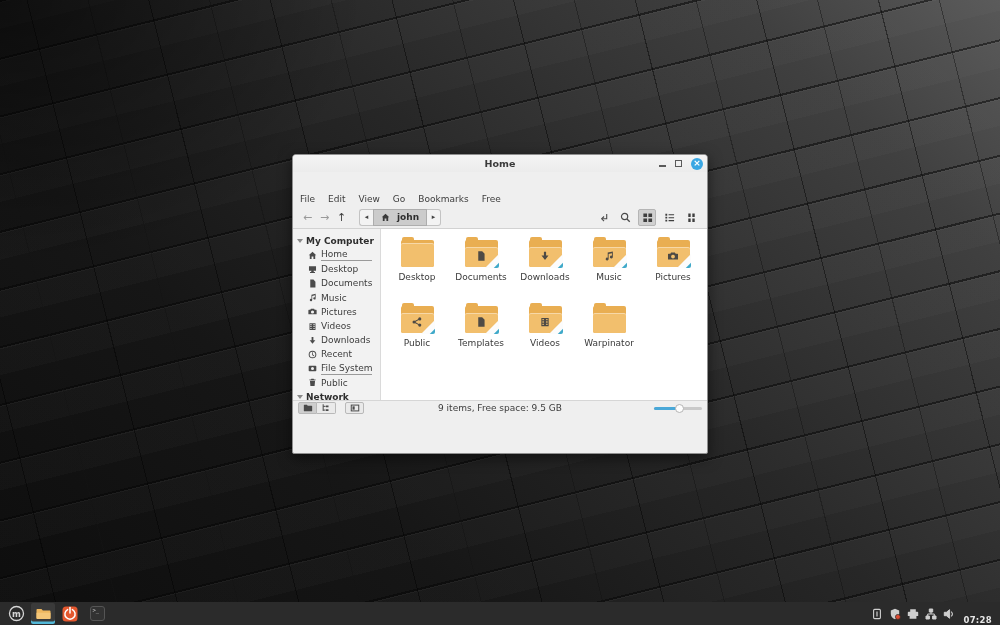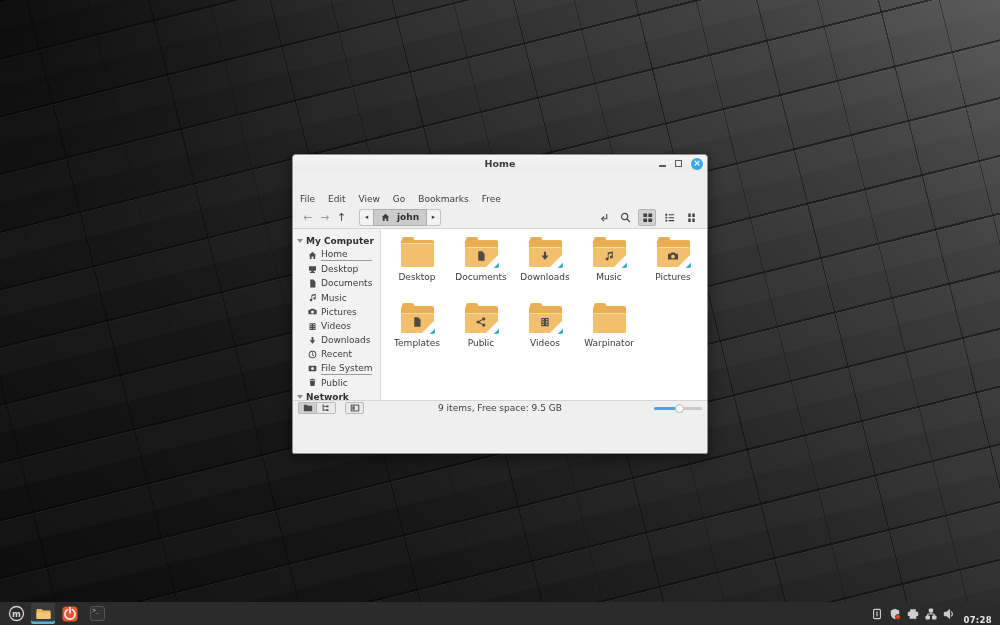--- a/index.html
+++ b/index.html
@@ -407,39 +407,39 @@
               <div class="corner"></div>
             </div>
             <div class="label">Pictures</div>
           </div>
           <div class="file-item">
             <div class="folder">
                 <div class="back"></div>
                 <div class="front"></div>
               <span class="emblem">
                   <svg width="11" height="11" fill="#4e4a45">
+                    <use href="#i-share"></use>
+                  </svg>
+                </span>
+              <div class="corner"></div>
+            </div>
+            <div class="label">Public</div>
+          </div>
+          <div class="file-item">
+            <div class="folder">
+                <div class="back"></div>
+                <div class="front"></div>
+              <span class="emblem">
+                  <svg width="11" height="11" fill="#4e4a45">
                     <use href="#i-doc"></use>
                   </svg>
                 </span>
               <div class="corner"></div>
             </div>
             <div class="label">Templates</div>
-          </div>
-          <div class="file-item">
-            <div class="folder">
-                <div class="back"></div>
-                <div class="front"></div>
-              <span class="emblem">
-                  <svg width="11" height="11" fill="#4e4a45">
-                    <use href="#i-share"></use>
-                  </svg>
-                </span>
-              <div class="corner"></div>
-            </div>
-            <div class="label">Public</div>
           </div>
           <div class="file-item">
             <div class="folder">
                 <div class="back"></div>
                 <div class="front"></div>
               <span class="emblem">
                   <svg width="11" height="11" fill="#4e4a45">
                     <use href="#i-film"></use>
                   </svg>
                 </span>

